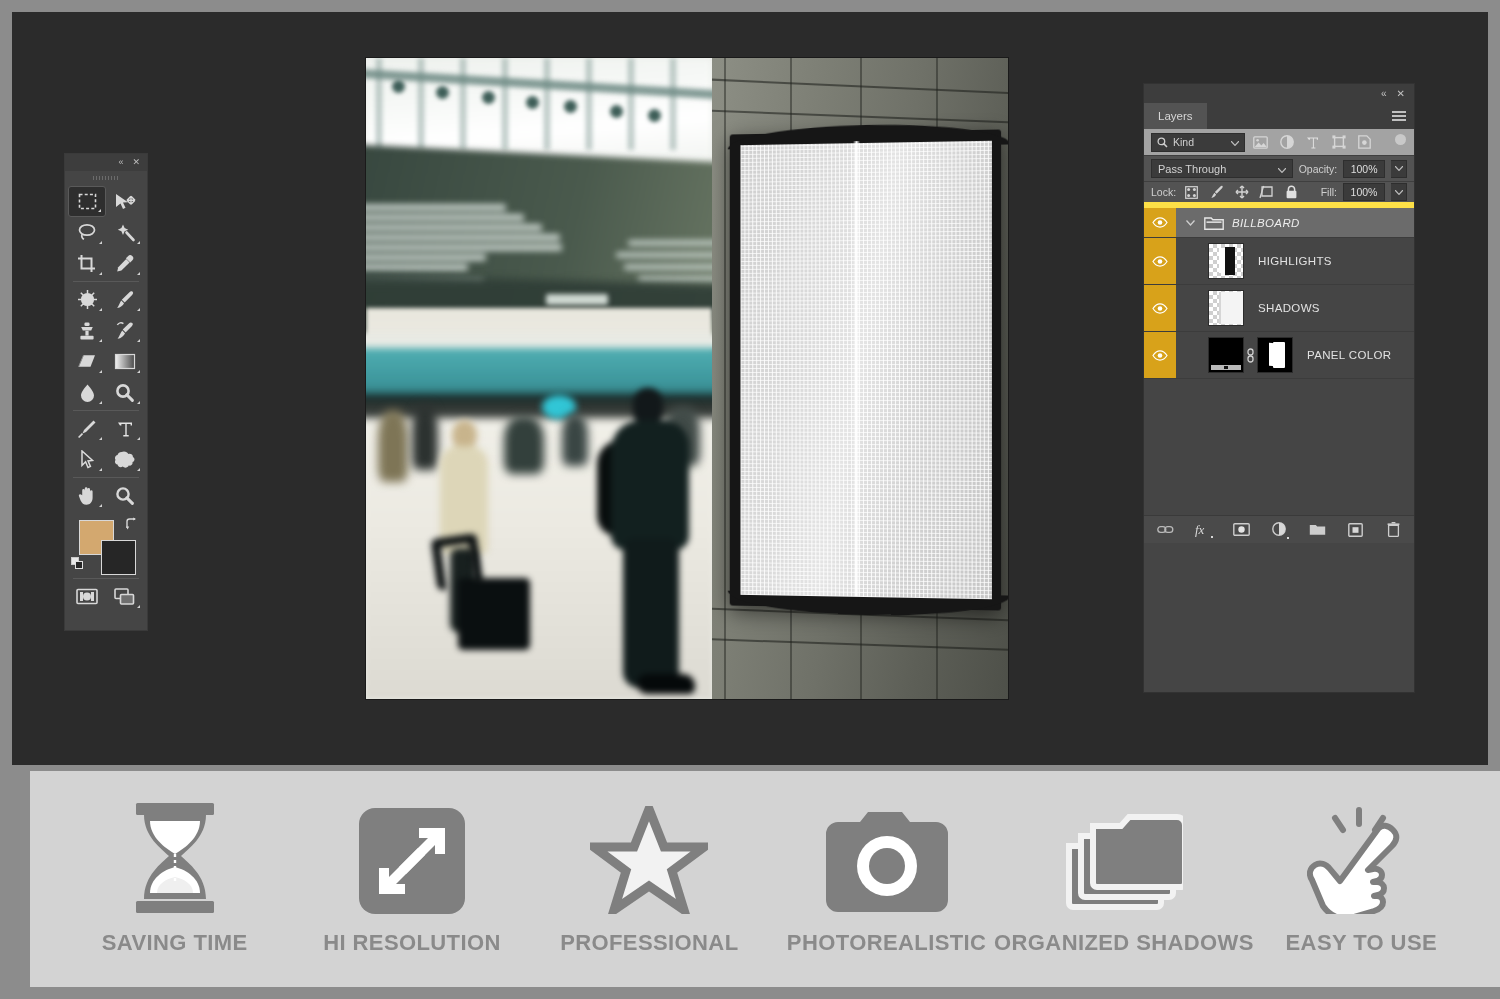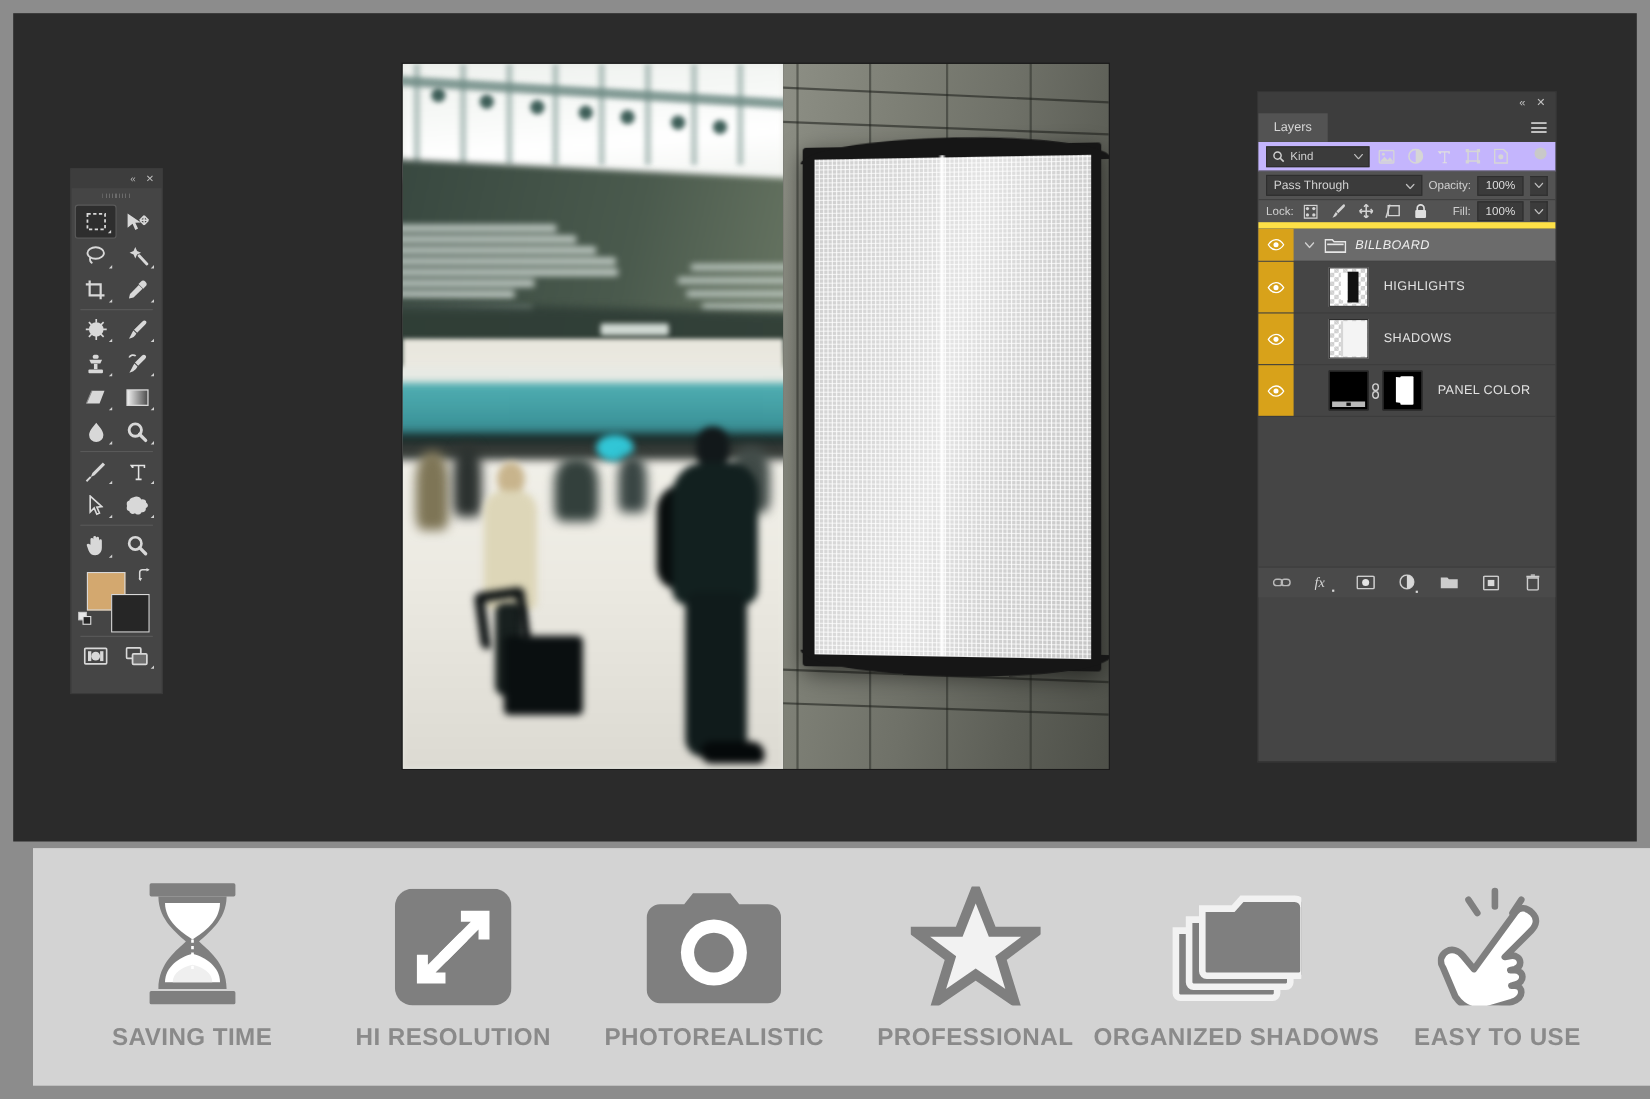--- a/index.html
+++ b/index.html
@@ -259,21 +259,21 @@
   .lp-tab {
     padding: 0 14px; display: flex; align-items: center;
     background: #535353; color: #d6d6d6; font-size: 11.5px;
   }
   .lp-menu {
     position: absolute; right: 8px; top: 50%; transform: translateY(-50%);
     width: 14px; height: 10px;
     background: repeating-linear-gradient(180deg, #c0c0c0 0 2px, transparent 2px 4px);
   }
   .lp-filter {
-    height: 27px; background: #c4b5fd;
+    height: 27px; background: #a3a3a3;
     display: flex; align-items: center; gap: 5px; padding: 0 7px;
     border-bottom: 1px solid #3f3f3f;
   }
   .kind-box {
     flex: 0 0 auto; width: 94px; height: 19px;
     background: #3b3b3b; border: 1px solid #2e2e2e;
     display: flex; align-items: center; gap: 5px; padding: 0 5px;
     color: #cfcfcf; font-size: 10.5px; position: relative;
   }
   .kind-box .caret { position: absolute; right: 5px; }
@@ -987,36 +987,36 @@
           <rect x="0" y="0" width="106" height="106" rx="16" fill="#7f7f7f"></rect>
           <path d="M86 20 v26 h-10 v-9 l-29 29 -7 -7 29 -29 h-9 v-10 Z" fill="#fff"></path>
           <path d="M20 86 v-26 h10 v9 l29 -29 7 7 -29 29 h9 v10 Z" fill="#fff"></path>
         </svg>
       </div>
       <div class="cap">HI RESOLUTION</div>
     </div>
 
     <div class="feature">
       <div class="ic">
+        <svg width="118" height="108" viewBox="0 0 118 108">
+          <path d="M59 3 L74 41 L114 41 L82 65 L94 104 L59 80 L24 104 L36 65 L4 41 L44 41 Z" fill="#f2f2f2" stroke="#7f7f7f" stroke-width="9" stroke-linejoin="miter"></path>
+        </svg>
+      </div>
+      <div class="cap">PROFESSIONAL</div>
+    </div>
+
+    <div class="feature">
+      <div class="ic">
         <svg width="124" height="104" viewBox="0 0 124 104">
           <path d="M1 24 a12 12 0 0 1 12 -12 h22 l8 -10 h34 l8 10 h26 a12 12 0 0 1 12 12 v66 a12 12 0 0 1 -12 12 h-98 a12 12 0 0 1 -12 -12 Z" fill="#7f7f7f"></path>
           <circle cx="62" cy="56" r="30" fill="#fff"></circle>
           <circle cx="62" cy="56" r="18" fill="#7f7f7f"></circle>
         </svg>
       </div>
       <div class="cap">PHOTOREALISTIC</div>
-    </div>
-
-    <div class="feature">
-      <div class="ic">
-        <svg width="118" height="108" viewBox="0 0 118 108">
-          <path d="M59 3 L74 41 L114 41 L82 65 L94 104 L59 80 L24 104 L36 65 L4 41 L44 41 Z" fill="#f2f2f2" stroke="#7f7f7f" stroke-width="9" stroke-linejoin="miter"></path>
-        </svg>
-      </div>
-      <div class="cap">PROFESSIONAL</div>
     </div>
 
     <div class="feature">
       <div class="ic">
         <svg width="118" height="104" viewBox="0 0 118 104">
           <g stroke="#f2f2f2" stroke-width="6">
             <path d="M4 36 h28 l8 -9 h48 a8 8 0 0 1 8 8 v58 a4 4 0 0 1 -4 4 H8 a4 4 0 0 1 -4 -4 Z" fill="#7f7f7f"></path>
             <path d="M16 26 h28 l8 -9 h48 a8 8 0 0 1 8 8 v58 a4 4 0 0 1 -4 4 H20 a4 4 0 0 1 -4 -4 Z" fill="#7f7f7f"></path>
             <path d="M28 16 h28 l8 -9 h48 a8 8 0 0 1 8 8 v58 a4 4 0 0 1 -4 4 H32 a4 4 0 0 1 -4 -4 Z" fill="#7f7f7f"></path>
           </g>

